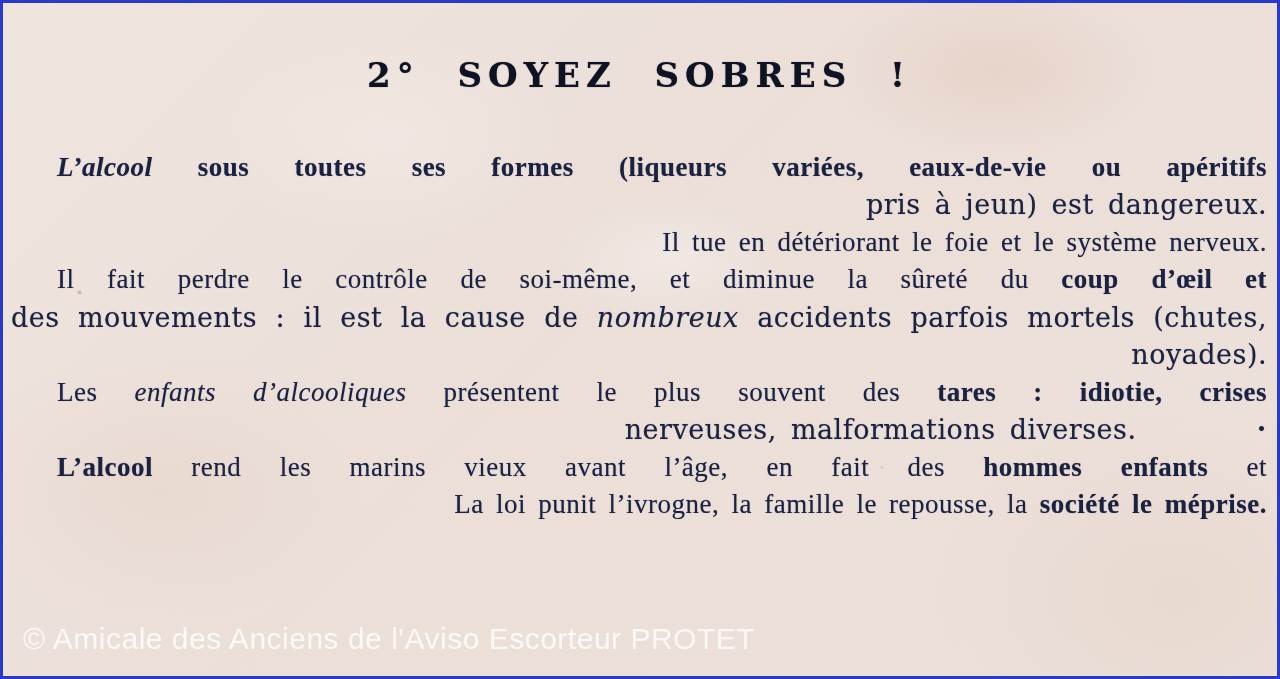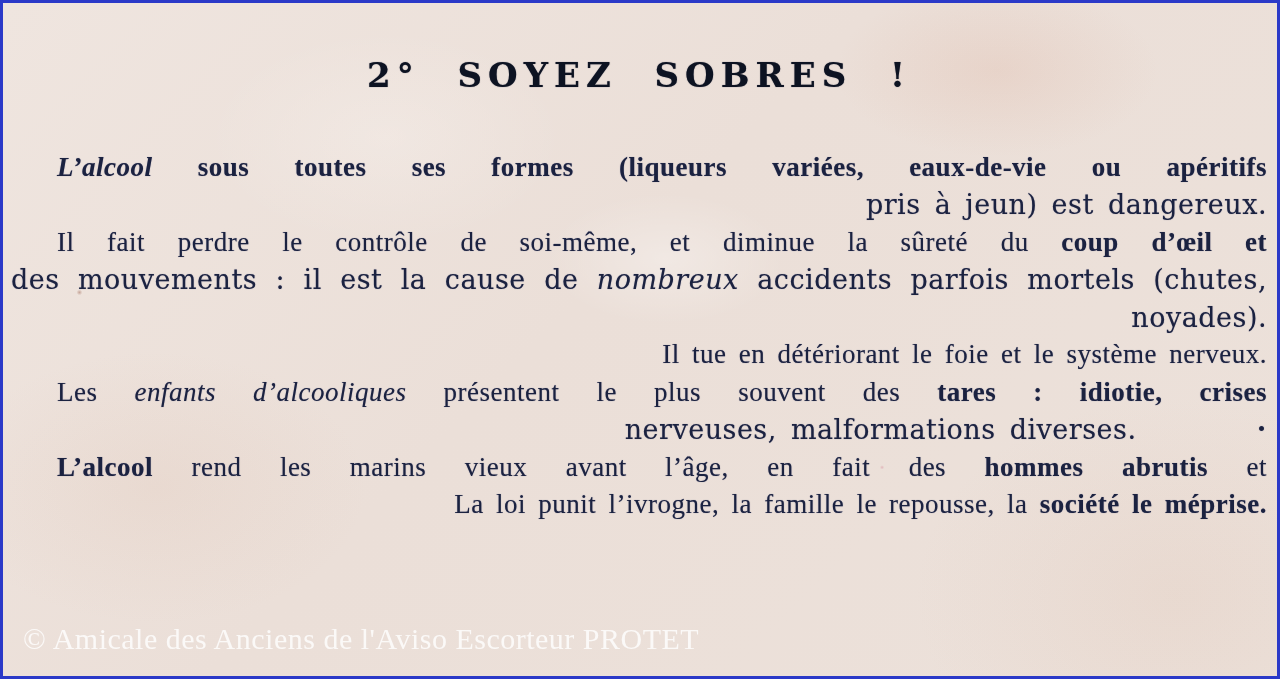--- a/index.html
+++ b/index.html
@@ -58,53 +58,53 @@
 
   .b  { font-weight: bold; }
   .i  { font-style: italic; }
   .bi { font-weight: bold; font-style: italic; }
   .mark { display: inline-block; font-size: 17px; vertical-align: 4px; margin-left: 120px; }
 
   .watermark {
     position: absolute;
     left: 20px;
     bottom: 20px;
-    font-family: Liberation Serif, serif;
+    font-family: Liberation Sans, sans-serif;
     font-size: 30px;
     font-weight: 400;
     color: rgba(255, 255, 255, 0.80);
     letter-spacing: 0.5px;
     white-space: nowrap;
     text-shadow: none;
   }
 </style>
 </head>
 <body>
 
 <div class="photo">
   <div class="text-column">
     <div class="doc-title">2° SOYEZ SOBRES !</div>
 
   <div class="para">
         <div class="line stretch indent"><span class="bi">L’alcool</span><span> </span><span class="b">sous toutes ses formes (liqueurs variées, eaux-de-vie ou apéritifs</span></div>
         <div class="line"><span>pris à jeun) est dangereux.</span></div>
       </div>
       <div class="para">
+        <div class="line indent"><span>Il tue en détériorant le foie et le système nerveux.</span></div>
+      </div>
+      <div class="para">
         <div class="line stretch indent"><span>Il fait perdre le contrôle de soi-même, et diminue la sûreté du </span><span class="b">coup d’œil et</span></div>
         <div class="line stretch"><span>des mouvements : il est la cause de </span><span class="i">nombreux</span><span> accidents parfois mortels (chutes,</span></div>
         <div class="line"><span>noyades).</span></div>
-      </div>
-      <div class="para">
-        <div class="line indent"><span>Il tue en détériorant le foie et le système nerveux.</span></div>
       </div>
       <div class="para">
         <div class="line stretch indent"><span>Les </span><span class="i">enfants d’alcooliques</span><span> présentent le plus souvent des </span><span class="b">tares : idiotie, crises</span></div>
         <div class="line"><span>nerveuses, malformations diverses.</span><span class="mark">•</span></div>
       </div>
       <div class="para">
-        <div class="line stretch indent"><span class="b">L’alcool</span><span> rend les marins vieux avant l’âge, en fait des </span><span class="b">hommes abrutis</span><span> et</span></div>
+        <div class="line stretch indent"><span class="b">L’alcool</span><span> rend les marins vieux avant l’âge, en fait des </span><span class="b">hommes enfants</span><span> et</span></div>
       </div>
       <div class="para">
         <div class="line indent"><span>La loi punit l’ivrogne, la famille le repousse, la </span><span class="b">société le méprise.</span></div>
       </div>
     </div>
   <div class="watermark">© Amicale des Anciens de l'Aviso Escorteur PROTET</div>
 </div>
 
 </body></html>

